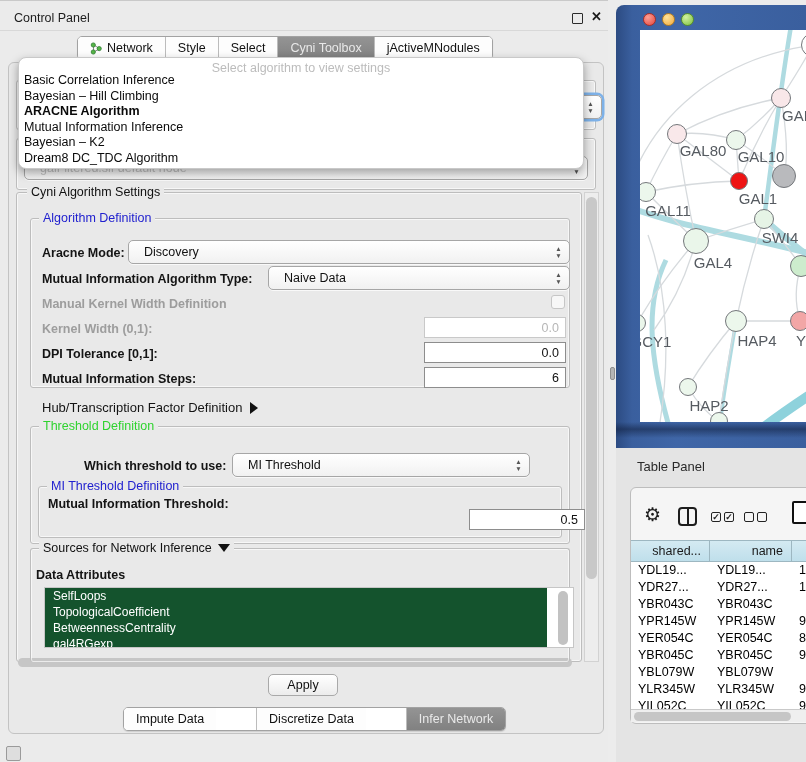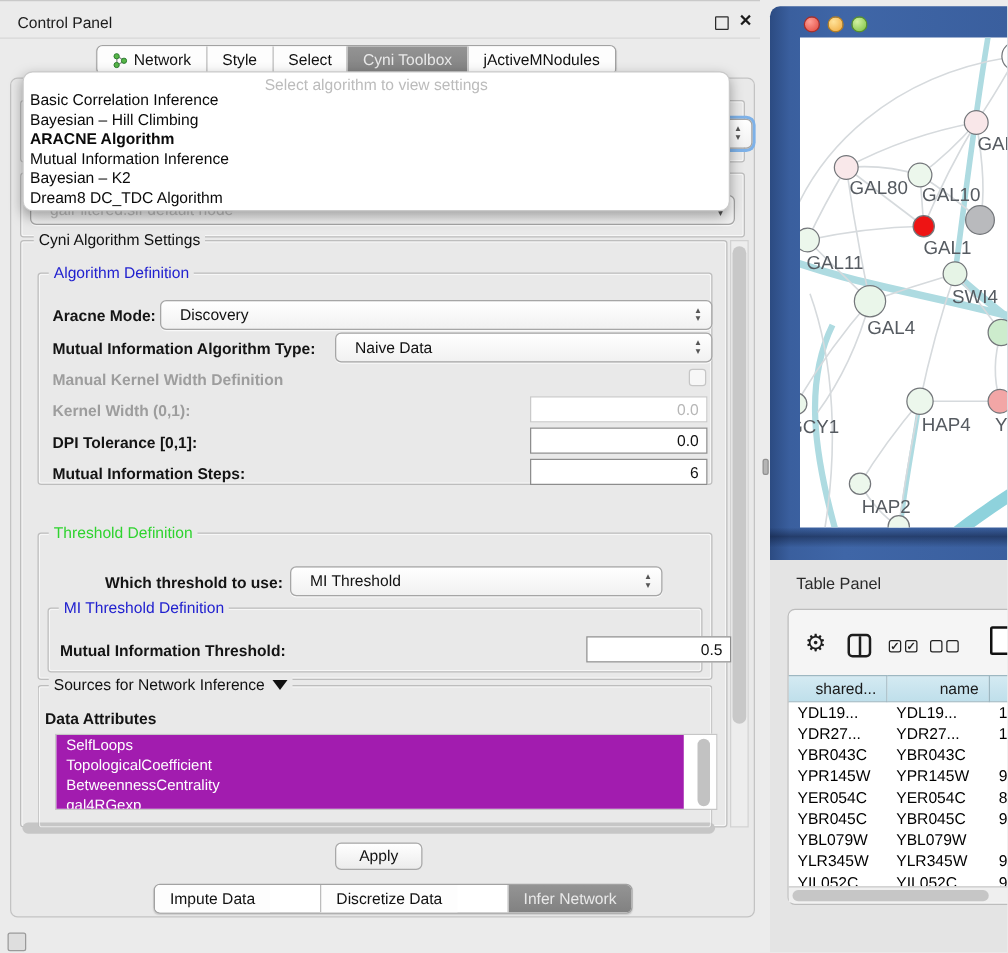--- a/index.html
+++ b/index.html
@@ -52,21 +52,21 @@
 
   .checkbox { position:absolute; width:14px; height:14px; background:#f7f7f7;
               border:1px solid #c6c6c6; border-radius:3px; }
 
   .tri-right { display:inline-block; width:0; height:0; border-left:8px solid #111;
                border-top:6px solid transparent; border-bottom:6px solid transparent; margin-left:8px; vertical-align:-2px; }
   .tri-down  { display:inline-block; width:0; height:0; border-top:8px solid #111;
                border-left:6px solid transparent; border-right:6px solid transparent; margin-left:6px; vertical-align:0px; }
 
   .listbox { position:absolute; background:#fff; border:1px solid #c6c6c6; overflow:hidden; }
-  .attr-item { height:16px; line-height:16px; font-size:12px; color:#fff; background:#a21caf;
+  .attr-item { height:16px; line-height:16px; font-size:12px; color:#fff; background:#14532d;
                padding-left:8px; width:calc(100% - 26px); }
   .list-vscroll { position:absolute; width:10px; border-radius:5px; background:#c2c2c2; }
 
   .vscroll-track { position:absolute; background:#ededed; border:1px solid #d2d2d2; }
   .vscroll-thumb { position:absolute; background:#c8c8c8; border-radius:6px; }
   .hscroll-thumb { position:absolute; background:#c6c6c6; border-radius:5px; }
 
   .btn { position:absolute; height:22px; background:linear-gradient(#ffffff,#ececec);
          border:1px solid #a9a9a9; border-radius:5px; font-size:12.5px; color:#111;
          text-align:center; line-height:20px; }
@@ -198,33 +198,34 @@
   </div>
   <span class="lbl lbl-dis" style="left:42px; top:297px;">Manual Kernel Width Definition</span>
   <div class="checkbox" style="left:551px; top:295px;"></div>
   <span class="lbl lbl-dis" style="left:42px; top:322px;">Kernel Width (0,1):</span>
   <div class="field field-dis" style="left:424px; top:317px; width:142px;">0.0</div>
   <span class="lbl" style="left:42px; top:347px;">DPI Tolerance [0,1]:</span>
   <div class="field" style="left:424px; top:342px; width:142px;">0.0</div>
   <span class="lbl" style="left:42px; top:372px;">Mutual Information Steps:</span>
   <div class="field" style="left:424px; top:367px; width:142px;">6</div>
 
+  <span class="lbl" style="left:42px; top:400px; font-weight:normal; font-size:13px;"><span>Hub/Transcription Factor Definition</span><span class="tri-right"></span></span>
 
   <div class="gbox" style="left:30px; top:426px; width:540px; height:118px;">
     <span class="gtitle green">Threshold Definition</span>
   </div>
   <span class="lbl" style="left:84px; top:459px;">Which threshold to use:</span>
   <div class="combo" style="left:232px; top:453px; width:298px;padding-left:44px;">
     <span class="combo-txt">MI Threshold</span>
     <span class="combo-arr">▲<br>▼</span>
   </div>
   <div class="gbox" style="left:38px; top:486px; width:524px; height:52px;">
     <span class="gtitle blue">MI Threshold Definition</span>
   </div>
-  <span class="lbl" style="left:48px; top:514px;text-align:right;">Mutual Information Threshold:</span>
+  <span class="lbl" style="left:48px; top:497px;text-align:right;">Mutual Information Threshold:</span>
   <div class="field" style="left:448px; top:509px; width:116px;margin-left:21px;">0.5</div>
 
   <div class="gbox" style="left:30px; top:548px; width:540px; height:114px; border-bottom:none;">
     <span class="gtitle"><span>Sources for Network Inference</span><span class="tri-down"></span></span>
   </div>
   <span class="lbl" style="left:36px; top:568px;">Data Attributes</span>
   <div class="listbox" style="left:44px; top:587px; width:530px; height:61px;">
     <div id="attr-list">
         <div class="attr-item">SelfLoops</div>
         <div class="attr-item">TopologicalCoefficient</div>

